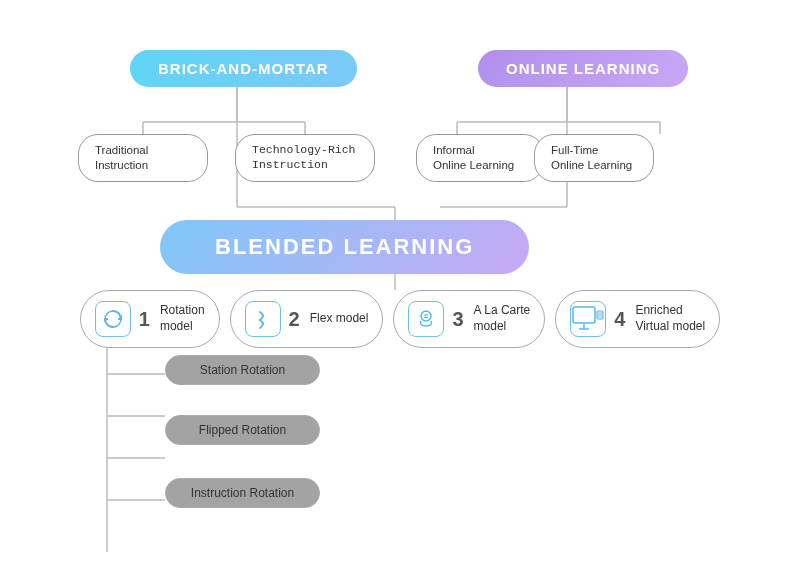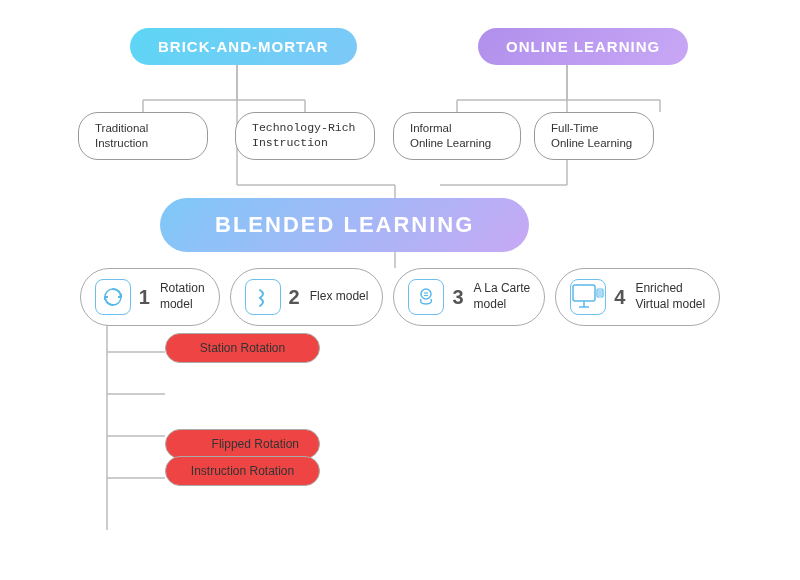--- a/index.html
+++ b/index.html
@@ -9,20 +9,21 @@
       width: 800px;
       height: 580px;
       overflow: hidden;
       position: relative;
     }
 
     .diagram {
       width: 800px;
       height: 528px;
       position: relative;
+      margin-top: 22px;
     }
 
     svg.lines {
       position: absolute;
       top: 0; left: 0;
       width: 800px;
       height: 580px;
       pointer-events: none;
     }
 
@@ -110,21 +111,21 @@
       color: #333;
       line-height: 1.3;
     }
 
     .rotation-item {
       border: 1.5px solid #aaa;
       border-radius: 20px;
       padding: 7px 20px;
       font-size: 12px;
       color: #333;
-      background: #ef4444;
+      background: #a3a3a3;
       width: 155px;
       text-align: center;
     }
 
     
     .top-left-pill {
       position: absolute;
       left: 130px;
       top: 28px;
     }
@@ -188,21 +189,21 @@
   <div class="top-right-pill pill-purple" style="position:absolute; left:478px; top:28px;">ONLINE LEARNING</div>
 
   <div class="sub-pill" style="position:absolute; left:78px; top:112px; width:130px;">
     <span>Traditional<br>Instruction</span>
   </div>
 
   <div class="sub-pill" style="position:absolute; left:235px; top:112px; width:140px;font-family:Liberation Mono, monospace;">
     <span>Technology-Rich<br>Instruction</span>
   </div>
 
-  <div class="sub-pill" style="position:absolute; left:393px; top:112px; width:128px;">
+  <div class="sub-pill" style="position:absolute; left:416px; top:112px; width:128px;">
     <span>Informal<br>Online Learning</span>
   </div>
 
   <div class="sub-pill" style="position:absolute; left:534px; top:112px; width:120px;">
     <span>Full-Time<br>Online Learning</span>
   </div>
 
   <div class="pill-blended" style="position:absolute; left:160px; top:198px; border-radius:30px; padding:14px 55px;
               background: linear-gradient(135deg, #7ec8f8, #c8a8f5);
               font-weight:800; font-size:22px; letter-spacing:2px; color:#fff;">BLENDED LEARNING</div>
@@ -262,21 +263,21 @@
       <span class="model-label">Enriched<br>Virtual model</span>
     </div>
 
   </div>
 
   <div class="rotation-item" style="position:absolute; left:165px; top:333px;">
     <span>Station Rotation</span>
   </div>
 
 
-  <div class="rotation-item" style="position:absolute; left:165px; top:429px;text-align:right;">
+  <div class="rotation-item" style="position:absolute; left:165px; top:393px;">
     <span>Flipped Rotation</span>
   </div>
 
   <div class="rotation-item" style="position:absolute; left:165px; top:456px;">
     <span>Instruction Rotation</span>
   </div>
 
 </div>
 
 </body></html>

